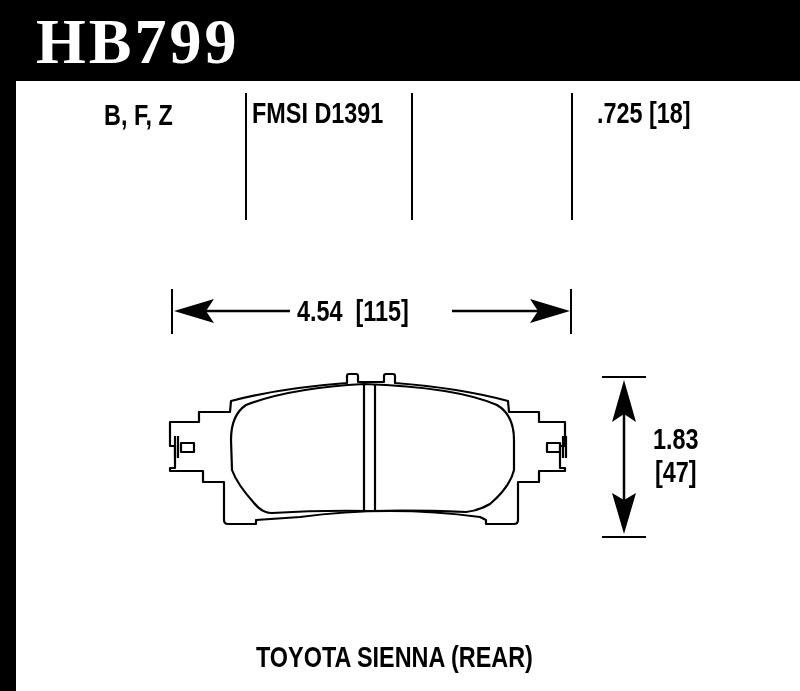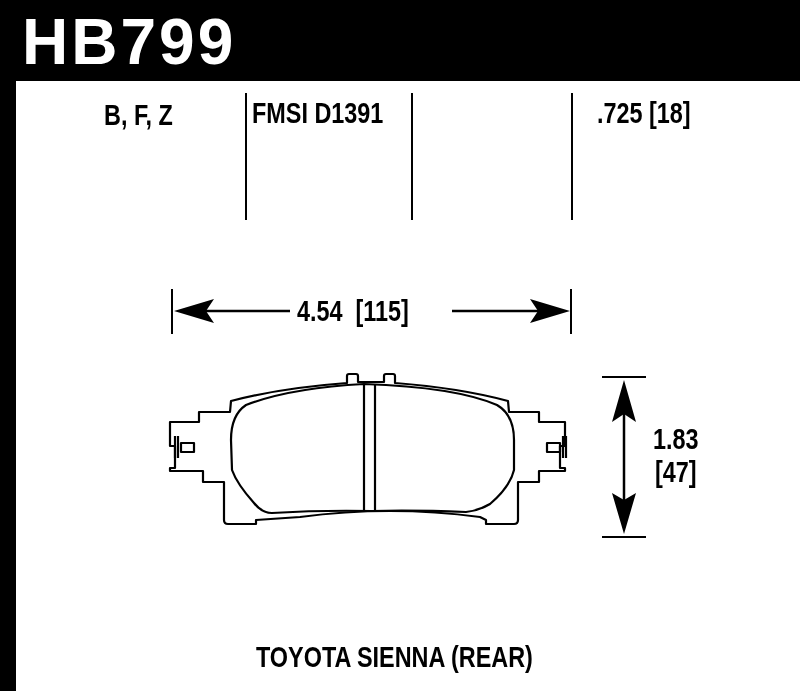--- a/index.html
+++ b/index.html
@@ -1,19 +1,19 @@
 <!DOCTYPE html>
 <html><head>
 <meta charset="utf-8">
 <style>
   html, body { margin:0; padding:0; }
   body { width:800px; height:691px; position:relative; background:#ffffff; overflow:hidden; font-family:"Liberation Sans", sans-serif; }
   .top-band { position:absolute; left:0; top:0; width:800px; height:81px; background:#000; }
   .left-strip { position:absolute; left:0; top:0; width:16px; height:691px; background:#000; }
-  .part-number { position:absolute; left:22px; top:6px; color:#fff; font-family:Liberation Sans, sans-serif; font-weight:bold; font-size:64px; letter-spacing:3px; line-height:72px; }
+  .part-number { position:absolute; left:36px; top:6px; color:#fff; font-family:Liberation Serif, serif; font-weight:bold; font-size:64px; letter-spacing:3px; line-height:72px; }
   .lbl { position:absolute; color:#000; font-family:"Liberation Sans", sans-serif; font-weight:bold; transform:scaleX(0.78); transform-origin:left top; white-space:nowrap; }
   .vline { position:absolute; width:2px; background:#000; }
   svg { position:absolute; left:0; top:0; }
 </style>
 </head>
 <body>
 
 <div class="top-band"></div>
 <div class="left-strip"></div>
 <div class="part-number">HB799</div>

